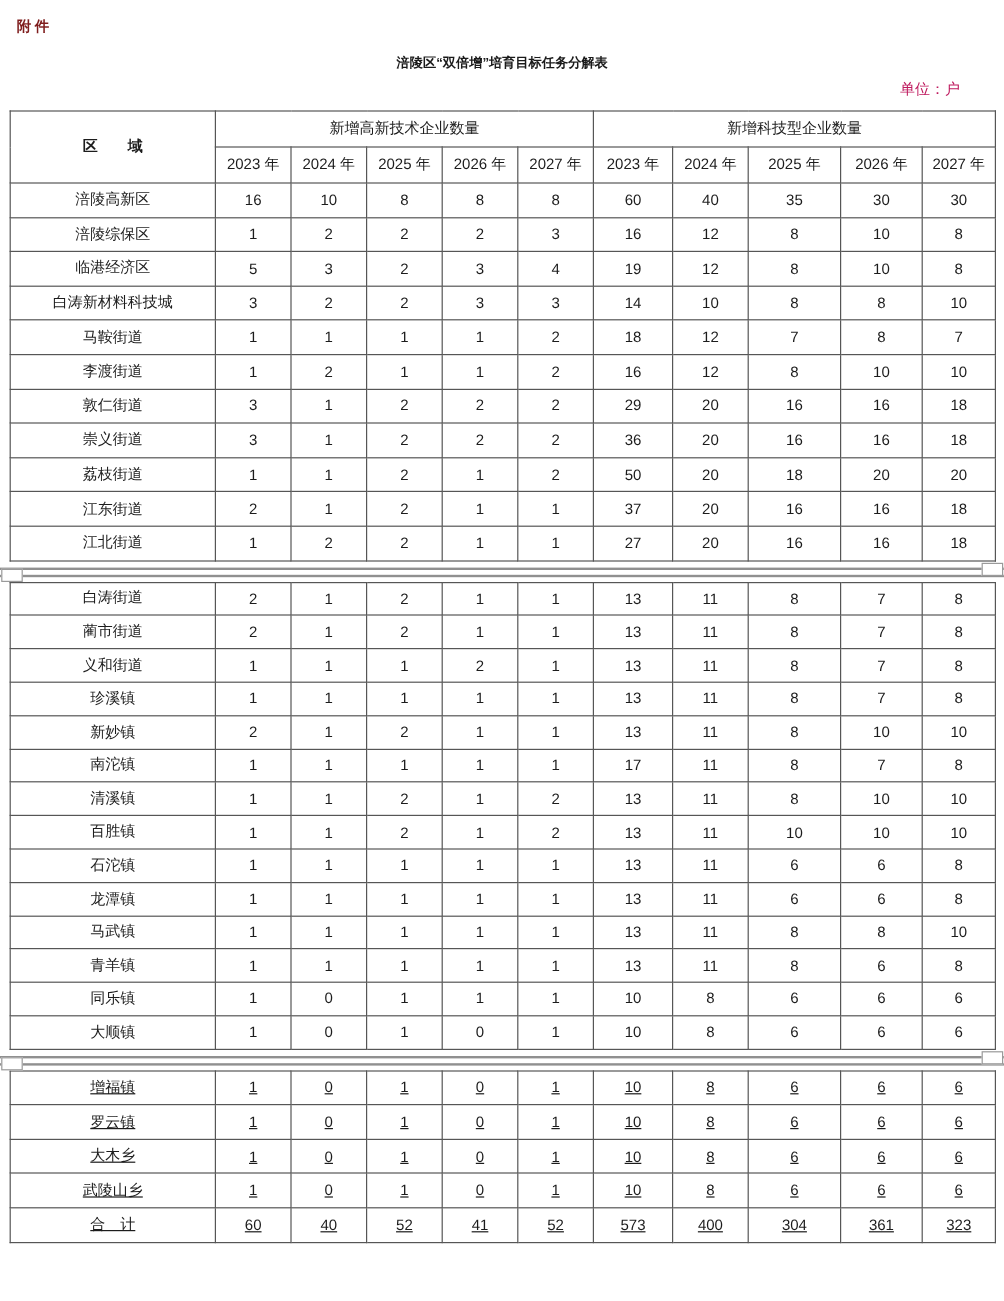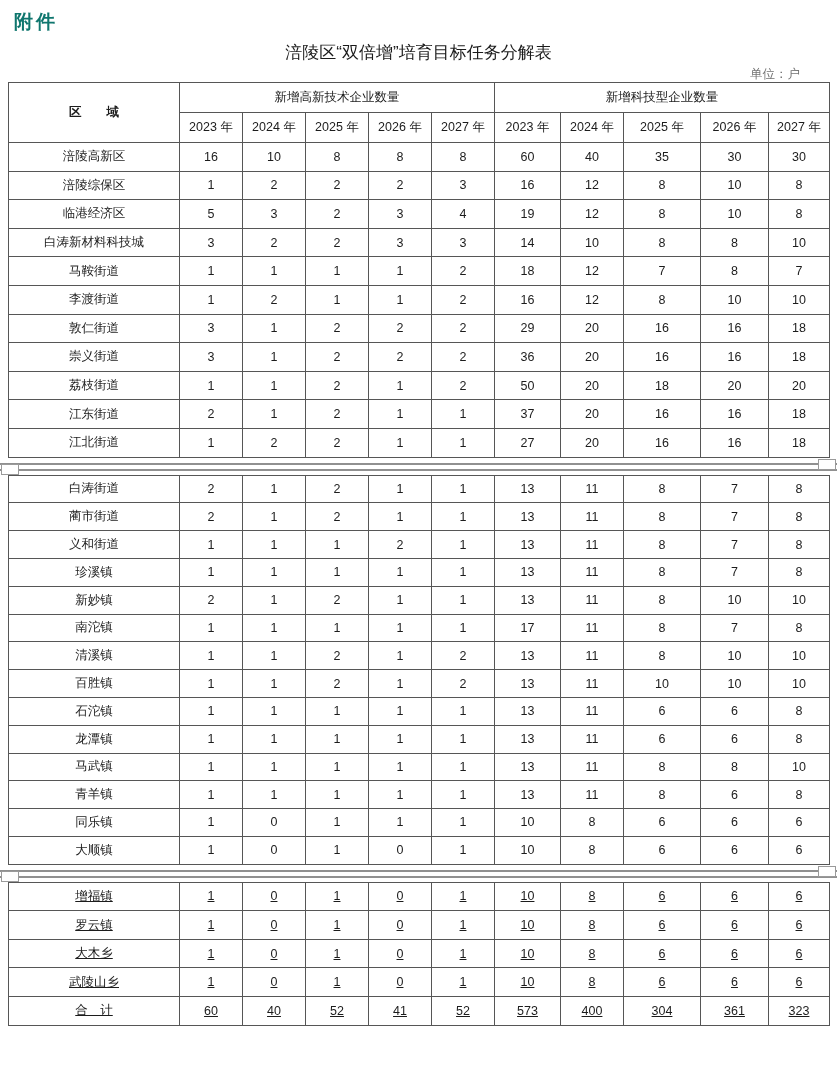--- a/index.html
+++ b/index.html
@@ -2,30 +2,30 @@
 <html><head>
 <meta charset="utf-8">
 <style>
   html,body{margin:0;padding:0;}
   body{
     width:837px;height:1084px;background:#ffffff;overflow:hidden;
     font-family:"Liberation Sans","DejaVu Sans",sans-serif;
     color:#1c1c1c;
   }
   .attachment{
-    margin:13px 0 0 14px;font-size:19px;font-weight:bold;
-    letter-spacing:3px;line-height:18px;color:#0f766e;
+    margin:13px 0 0 14px;font-size:12px;font-weight:bold;
+    letter-spacing:3px;line-height:18px;color:#7f1d1d;
   }
   .doc-title{
-    margin-top:11px;text-align:center;font-size:17px;font-weight:normal;
+    margin-top:11px;text-align:center;font-size:11px;font-weight:bold;
     line-height:22px;color:#1a1a1a;
   }
   .unit-label{
-    margin:0 37px 0 0;text-align:right;font-size:12.5px;line-height:16px;
-    margin-top:2px;color:#737373;padding-left:37px;
+    margin:0 37px 10px 0;text-align:right;font-size:12.5px;line-height:16px;
+    margin-top:2px;color:#be185d;padding-left:37px;
   }
   table.doc-table{
     border-collapse:collapse;table-layout:fixed;width:821px;margin-left:8px;
     border:1.5px solid #4f4f4f;
   }
   .doc-table th,.doc-table td{
     border:1px solid #565656;text-align:center;vertical-align:middle;
     font-size:12.5px;padding:0 2px;color:#1c1c1c;overflow:hidden;white-space:nowrap;
   }
   .doc-table thead th{height:29px;font-weight:normal;}

